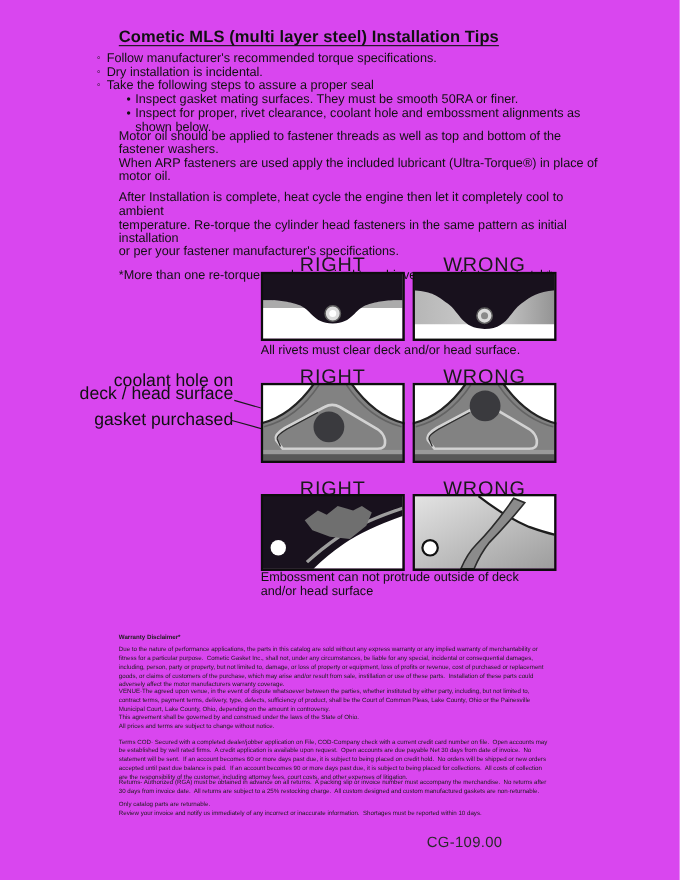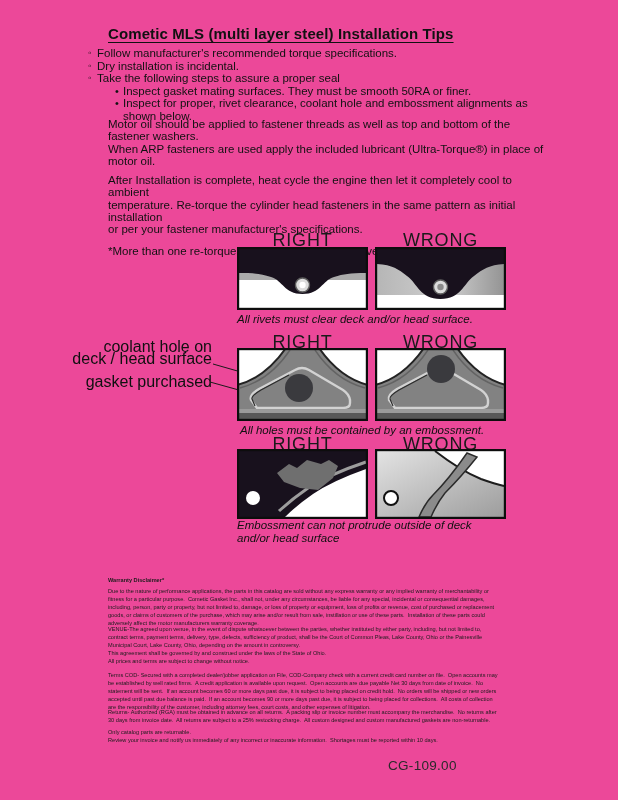--- a/index.html
+++ b/index.html
@@ -1,16 +1,16 @@
 <!DOCTYPE html>
 <html><head>
 <meta charset="utf-8">
 <style>
   html,body{margin:0;padding:0;background:#fff;}
-  .page{position:relative;width:618px;height:800px;background:#ec4899;overflow:hidden;
+  .page{position:relative;width:618px;height:800px;background:#d946ef;overflow:hidden;
         font-family:"Liberation Sans","DejaVu Sans",sans-serif;color:#111;}
 
   .title{position:absolute;left:108px;top:25px;font-size:15px;font-weight:bold;
          text-decoration:underline;text-underline-offset:3px;text-decoration-thickness:1.4px;
          letter-spacing:0.1px;margin:0;}
 
   .bullets{position:absolute;left:88px;top:47px;width:470px;font-size:11.5px;line-height:12.5px;}
   .b-row{display:flex;}
   .b-row .marker{width:9px;flex:0 0 9px;font-size:10px;}
   .b-sub{margin-left:27px;}
@@ -19,21 +19,21 @@
   .diesel{position:absolute;left:108px;top:118px;width:442px;}
   .diesel h2{margin:0 0 5px 0;font-size:13px;font-weight:bold;line-height:14px;}
   .diesel p{margin:0 0 7px 0;font-size:11.5px;line-height:12.3px;white-space:pre-line;}
   .diesel .note{margin-top:9px;}
 
   
   .dg-label{position:absolute;width:131px;text-align:center;font-size:18px;
             letter-spacing:0.8px;color:#1a1a1a;}
   .dg-box{position:absolute;width:131px;}
   .dg-caption{position:absolute;font-size:11.5px;line-height:12.5px;color:#101010;
-              white-space:pre-line;font-style:italic;}
+              white-space:pre-line;}
   .anno{position:absolute;text-align:right;font-size:16px;line-height:11.5px;
         color:#101010;white-space:pre-line;}
   .leader{position:absolute;left:150px;top:338px;}
 
   .legal{position:absolute;left:108px;color:#1c1c1c;font-size:5.6px;line-height:8px;
          white-space:pre;letter-spacing:0;}
   .legal.head{font-weight:bold;}
 
   .footer-code{position:absolute;left:388px;top:758px;font-size:13.5px;color:#2a2a2a;
                letter-spacing:0.3px;}
@@ -149,21 +149,20 @@
       <path d="M82,0 Q103,30 131,37" fill="none" stroke="#232323" stroke-width="2"></path>
       <path d="M78,2 Q98,32 128,40" fill="none" stroke="#636363" stroke-width="1.4"></path>
       <path fill="none" stroke-width="2.4" d="M20,60 L14,52 Q12,47 22,41 L58,22 Q65,18 72,22 L106,42 Q112,46 113,52 L113,55 Q113,60 106,60 Z" stroke="#d2d2d2"></path>
       <path d="M18,58 L15,51 Q14,48 24,42 L52,27" fill="none" stroke="#2c2c2c" stroke-width="1.2"></path>
       <circle cx="66" cy="21" r="14" fill="#3a3a3e"></circle>
       <rect x="2" y="61" width="127" height="4" fill="#9a9a9a"></rect>
       <rect x="2" y="65" width="127" height="6" fill="#585858"></rect>
       <rect x="1" y="1" width="129" height="71" fill="none" stroke="#0d0d0d" stroke-width="2.4"></rect>
     </svg>
   </div>
-  <div class="dg-caption" style="left:240px;top:424px;">All holes must be contained by an embossment.</div>
 
   <div class="dg-label" style="left:237px;top:434px;">RIGHT</div>
   <div class="dg-label" style="left:375px;top:434px;">WRONG</div>
 
   <div class="dg-box" style="left:237px;top:449px;">
     <svg width="131" height="70" viewBox="0 0 131 70">
       <rect x="2" y="2" width="127" height="66" fill="#ffffff"></rect>
       <path d="M2,2 H129 V20 Q95,32 76,45 Q60,56 48,68 L2,68 Z" fill="#18111d"></path>
       <path d="M129,13 Q93,25 71,39 Q55,50 42,62" fill="none" stroke="#9d9d9d" stroke-width="3"></path>
       <path fill="#6f6f6f" d="M40,24 L52,15 L60,19 L70,11 L84,15 L92,11 L101,17 L96,29 L81,41 L63,39 L47,33 Z"></path>

